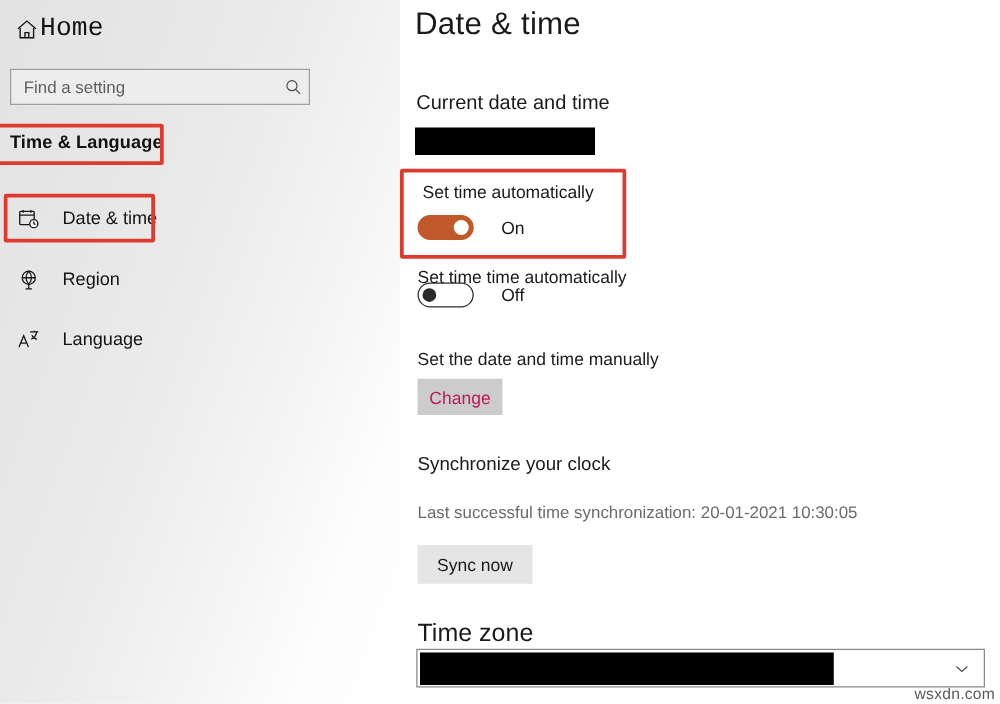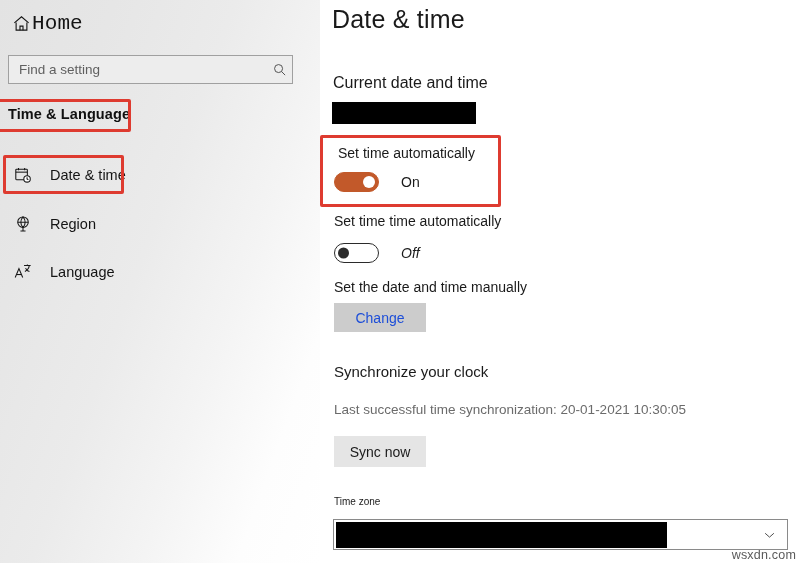--- a/index.html
+++ b/index.html
@@ -44,21 +44,21 @@
     margin-left: 0;
     font-size: 21px;
     color: #141414;
     letter-spacing: .1px;
     font-family: Liberation Mono, monospace;
   }
 
   .search-box {
     position: absolute;
     left: 8px; top: 55px;
-    width: 285px; height: 29px;
+    width: 240px; height: 29px;
     box-sizing: border-box;
     border: 1px solid #a0a0a0;
     background: #ededed;
     display: flex;
     align-items: center;
   }
   .search-text {
     flex: 1;
     padding-left: 10px;
     font-size: 13.5px;
@@ -134,21 +134,21 @@
     color: #1a1a1a;
     letter-spacing: .2px;
   }
   .section-head {
     position: absolute;
     font-size: 16px;
     color: #1a1a1a;
   }
   #h-current-date { left: 13px; top: 60px; margin-top: 14px; }
   #h-sync-clock   { left: 14px; top: 363px; font-size: 15px; }
-  #h-time-zone    { left: 14px; top: 496px; font-size: 10px; }
+  #h-time-zone    { left: 14px; top: 496px; font-size: 20px; }
 
   .redaction {
     position: absolute;
     background: #000000;
   }
   #redact-current-time { left: 12px; top: 102px; width: 144px; height: 22px; }
 
   .field-label {
     position: absolute;
     font-size: 14px;
@@ -157,21 +157,21 @@
   #lbl-set-time-auto  { left: 18px; top: 145px; }
   #lbl-set-tz-auto    { left: 14px; top: 213px; }
   #lbl-set-manual     { left: 14px; top: 279px; }
 
   .toggle-row {
     position: absolute;
     display: flex;
     align-items: center;
   }
   #row-time-auto { left: 14px; top: 172px; }
-  #row-tz-auto   { left: 14px; top: 243px; font-style: italic; }
+  #row-tz-auto   { left: 14px; top: 226px; }
 
   .switch {
     position: relative;
     width: 45px; height: 20px;
     border-radius: 10px;
     box-sizing: border-box;
   }
   .switch.on {
     background: #c2592a;
     border: 1px solid #c2592a;
@@ -206,23 +206,23 @@
     position: absolute;
     box-sizing: border-box;
     display: flex;
     align-items: center;
     justify-content: center;
     font-size: 14px;
     border: none;
   }
   #btn-change {
     left: 14px; top: 303px;
-    width: 92px; height: 29px;
+    width: 68px; height: 29px;
     background: #cccccc;
-    color: #1d4ed8;
+    color: #be185d;
   }
   #btn-sync-now {
     left: 14px; top: 436px;
     width: 92px; height: 31px;
     background: #e5e5e5;
     color: #1a1a1a;
   }
 
   .muted-line {
     position: absolute;

